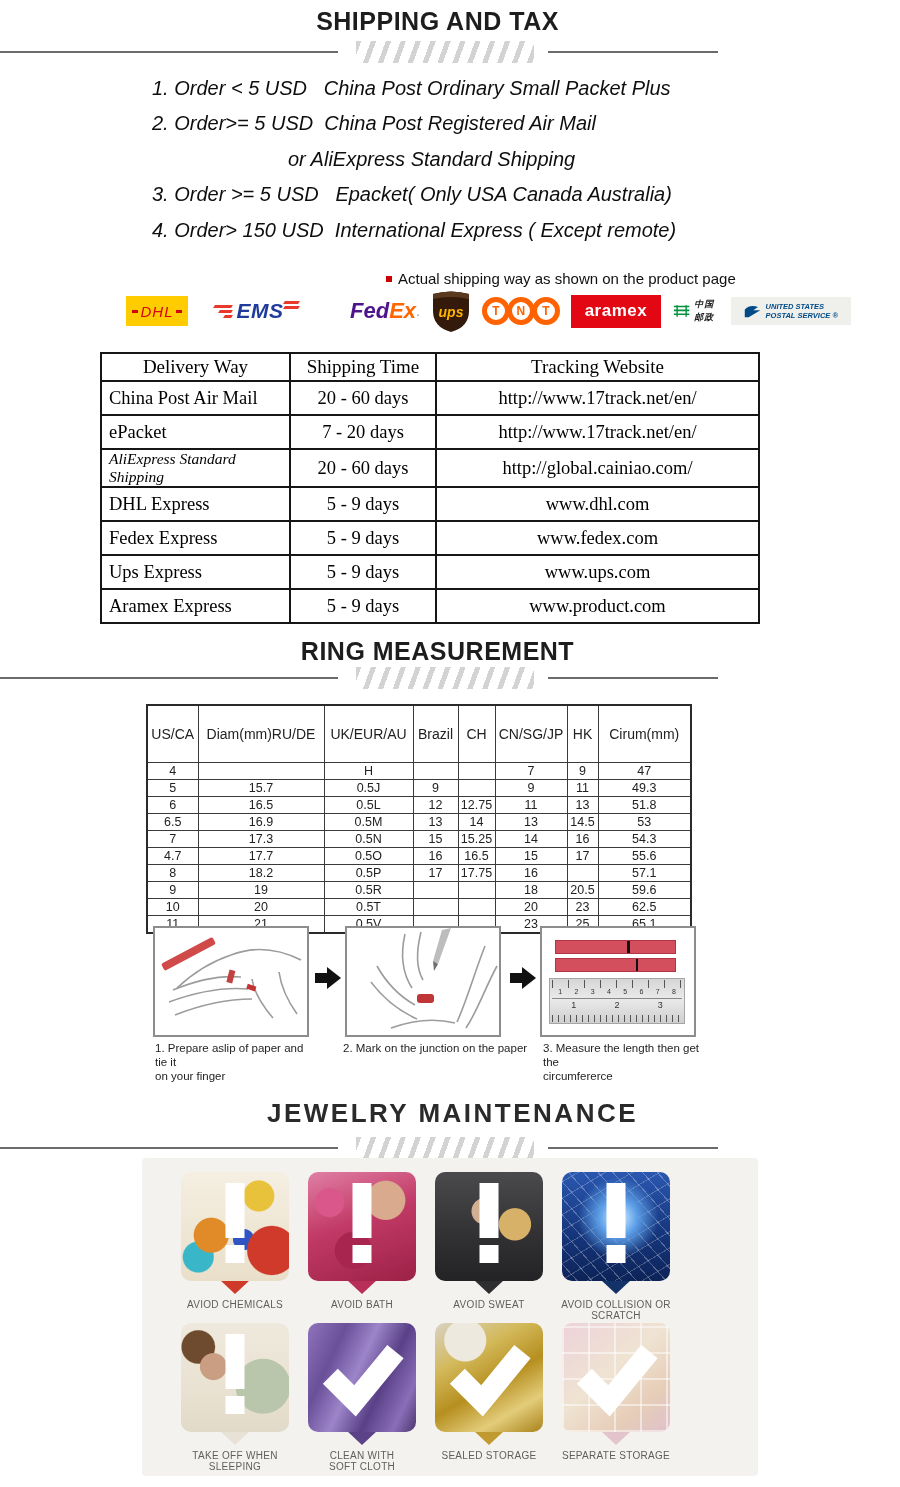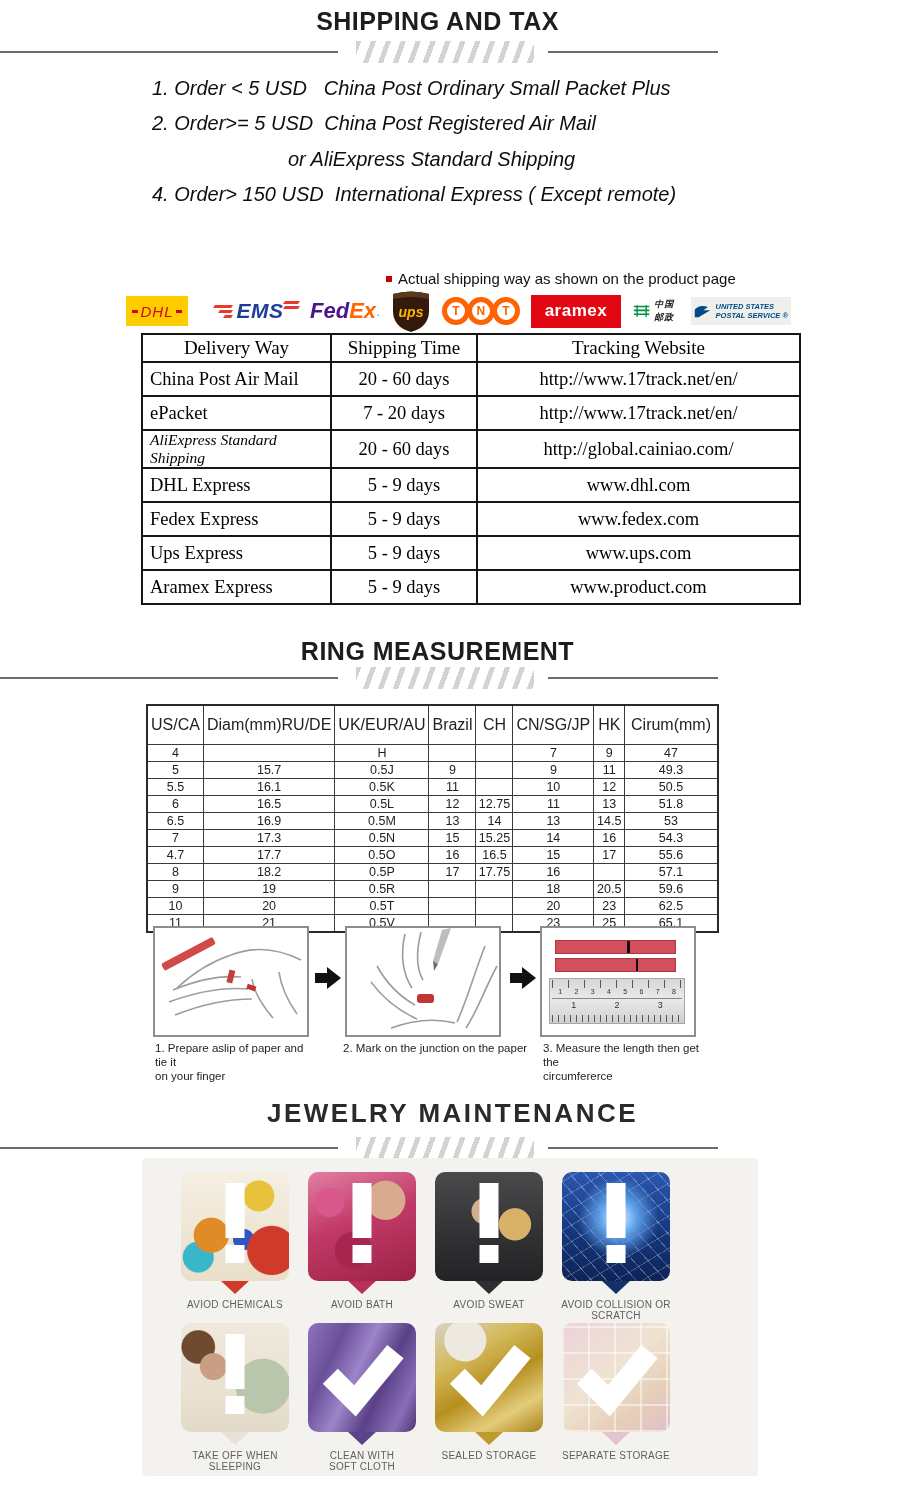--- a/index.html
+++ b/index.html
@@ -34,51 +34,51 @@
   .lg-dhl{width:62px;height:30px;background:#FFCC00;gap:2px;}
   .lg-dhl .txt{font-weight:400;font-style:italic;font-size:15px;color:#D40511;letter-spacing:1px;}
   .lg-dhl .dash{width:6px;height:3px;background:#D40511;}
   .lg-ems{width:100px;height:34px;background:#fff;gap:2px;position:relative;}
   .ems-chev{display:flex;flex-direction:column;align-items:flex-end;gap:2px;margin-right:2px;}
   .ems-chev i{display:block;height:3px;background:#e8392b;transform:skewX(-32deg);}
   .ems-chev i:nth-child(1){width:18px;} .ems-chev i:nth-child(2){width:13px;} .ems-chev i:nth-child(3){width:8px;}
   .lg-ems .txt{font-weight:700;font-style:italic;font-size:21px;color:#1F3C9C;letter-spacing:.5px;}
   .ems-dash{position:absolute;right:0;top:7px;display:flex;flex-direction:column;gap:2px;}
   .ems-dash i{display:block;width:15px;height:3px;background:#e8392b;transform:skewX(-32deg);}
-  .lg-fedex{height:30px;background:#fff;}
+  .lg-fedex{height:30px;background:#fff;margin-left:40px;}
   .lg-fedex .fed{font-weight:700;font-style:italic;font-size:22px;color:#4D148C;}
   .lg-fedex .ex{font-weight:700;font-style:italic;font-size:22px;color:#FF6600;}
   .lg-fedex .dot{font-size:14px;color:#999;}
   .lg-ups{width:40px;height:44px;}
   .lg-tnt{gap:0;}
   .tnt-ring{width:18px;height:18px;border-radius:50%;border:5px solid #FF6200;background:#fff;
     display:flex;align-items:center;justify-content:center;font-weight:700;font-size:12px;color:#FF6200;margin-left:-3px;}
   .tnt-ring:first-child{margin-left:0;}
   .lg-aramex{width:90px;height:33px;background:#E30613;color:#fff;font-weight:700;font-size:17px;letter-spacing:.5px;}
   .lg-cnpost{flex-direction:row;width:48px;gap:3px;font-style:italic;}
   .lg-cnpost .zh{font-size:9px;font-weight:700;color:#222;letter-spacing:1px;}
-  .lg-usps{width:94px;height:28px;background:#efefec;gap:3px;padding:0 3px;}
+  .lg-usps{width:94px;height:28px;background:#efefec;gap:3px;padding:0 13px;}
   .usps-text{display:flex;flex-direction:column;justify-content:center;}
   .usps-text span{font-size:7.5px;line-height:9px;font-weight:700;font-style:italic;color:#004B87;white-space:nowrap;}
 
   
-  #ship-table-wrap{position:absolute;left:100px;top:333px;margin-left:41px;}
+  #ship-table-wrap{position:absolute;left:100px;top:352px;}
   #ship-table{border-collapse:collapse;font-family:"Liberation Serif",serif;color:#000;}
   #ship-table th,#ship-table td{border:2px solid #161616;}
   #ship-table th{height:26px;font-weight:400;font-size:19px;text-align:center;padding:0 4px;}
   #ship-table td{height:32px;font-size:18.5px;text-align:center;padding:0 4px;}
   #ship-table td:first-child{text-align:left;padding-left:7px;width:176px;}
   #ship-table th:nth-child(1){width:176px;} #ship-table th:nth-child(2){width:136px;} #ship-table th:nth-child(3){width:313px;}
   #ship-table tbody tr:nth-child(3) td:first-child{font-style:italic;font-size:15.5px;}
 
   
   #ring-table-wrap{position:absolute;left:146px;top:704px;}
   #ring-table{border-collapse:collapse;border:2px solid #2a2a2a;color:#222;}
   #ring-table th,#ring-table td{border:1px solid #3a3a3a;text-align:center;font-weight:400;}
-  #ring-table th{height:22px;font-size:16px;padding:8px 3px;}
+  #ring-table th{height:22px;font-size:14px;padding:17px 3px;}
   #ring-table td{height:16px;font-size:12.5px;padding:0 2px;}
   #ring-table col.c0{width:51px;} #ring-table col.c1{width:126px;} #ring-table col.c2{width:89px;}
   #ring-table col.c3{width:45px;} #ring-table col.c4{width:37px;} #ring-table col.c5{width:72px;}
   #ring-table col.c6{width:31px;} #ring-table col.c7{width:93px;}
 
   
   .mbox{position:absolute;top:926px;width:152px;height:107px;background:#fff;border:2px solid #8d8d8d;}
   #mbox1{left:153px;} #mbox2{left:345px;} #mbox3{left:540px;}
   .marrow{position:absolute;top:967px;display:flex;align-items:center;}
   #marrow1{left:315px;} #marrow2{left:510px;}
@@ -164,20 +164,21 @@
   <div class="divider" id="div-shipping">
     <span class="dl"></span>
     <span class="ds"></span>
     <span class="dr"></span>
   </div>
 
   <div id="rules">
       <div class="rule">1. Order &lt; 5 USD   China Post Ordinary Small Packet Plus</div>
       <div class="rule">2. Order&gt;= 5 USD  China Post Registered Air Mail</div>
       <div class="rule indent">or AliExpress Standard Shipping</div>
+      <div class="rule">3. Order &gt;= 5 USD   Epacket( Only USA Canada Australia)</div>
       <div class="rule">4. Order&gt; 150 USD  International Express ( Except remote)</div>
     </div>
 
   <div id="note">
     <span class="bullet"></span>
     <span>Actual shipping way as shown on the product page</span>
   </div>
 
   <div id="logos">
     <div class="lg lg-dhl">
@@ -328,30 +329,20 @@
           </tr>
           <tr>
             <td>5</td>
             <td>15.7</td>
             <td>0.5J</td>
             <td>9</td>
             <td></td>
             <td>9</td>
             <td>11</td>
             <td>49.3</td>
-          </tr>
-          <tr>
-            <td>5.5</td>
-            <td>16.1</td>
-            <td>0.5K</td>
-            <td>11</td>
-            <td></td>
-            <td>10</td>
-            <td>12</td>
-            <td>50.5</td>
           </tr>
           <tr>
             <td>6</td>
             <td>16.5</td>
             <td>0.5L</td>
             <td>12</td>
             <td>12.75</td>
             <td>11</td>
             <td>13</td>
             <td>51.8</td>

